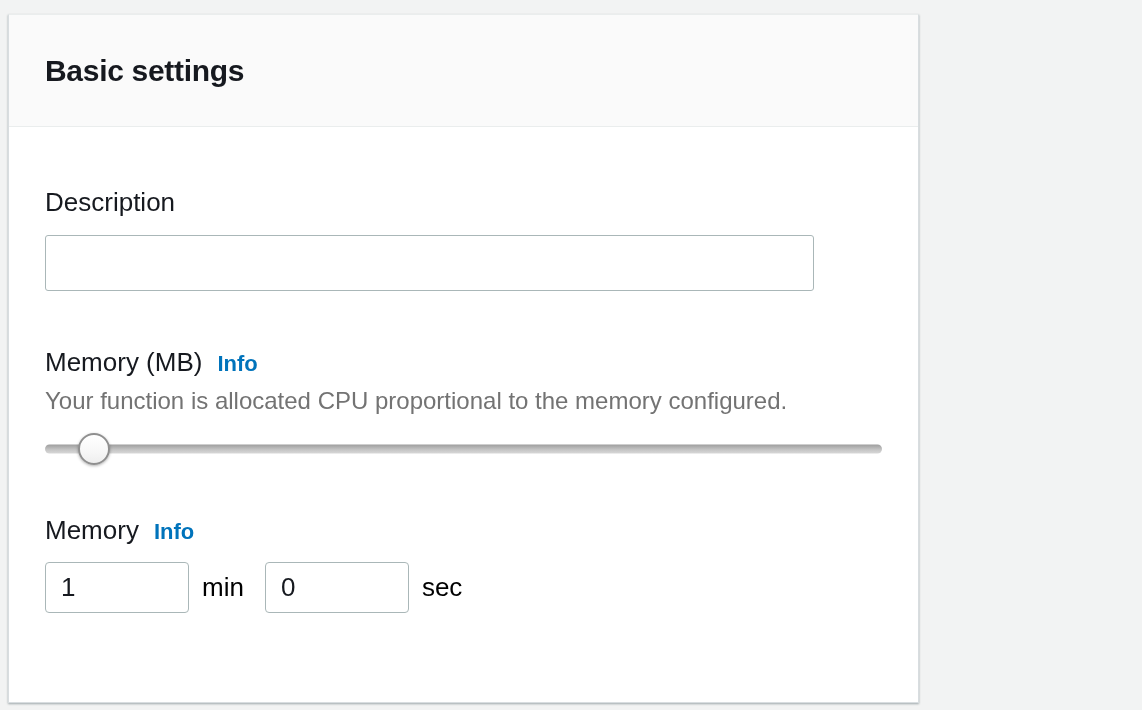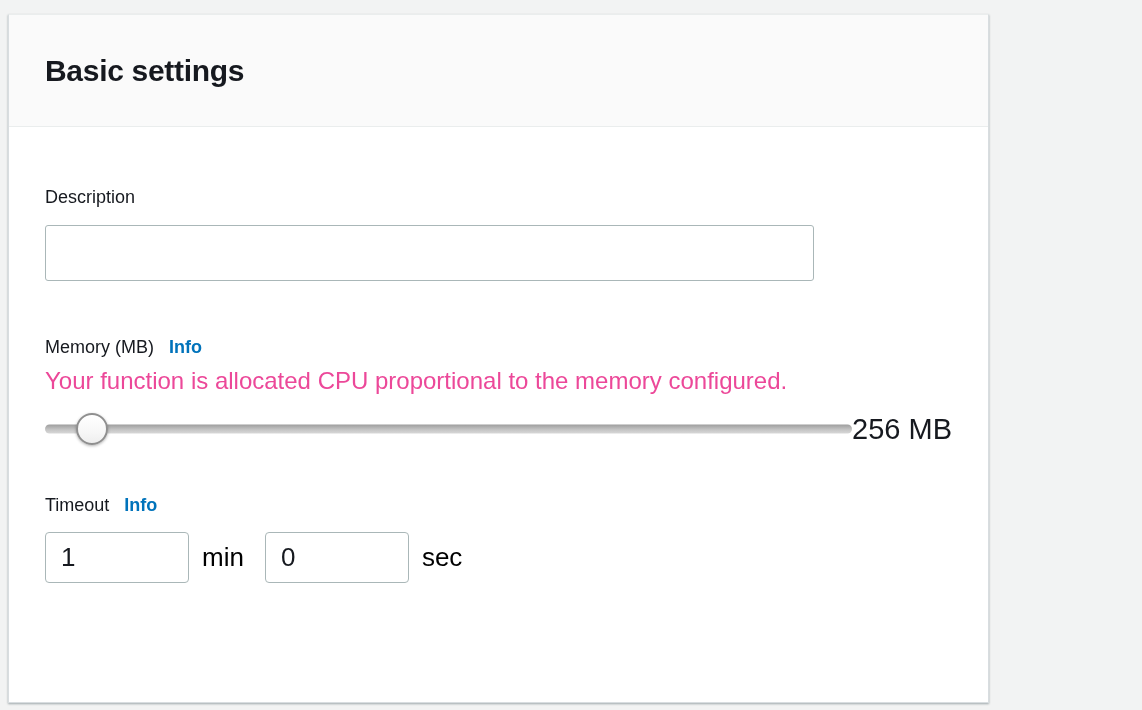--- a/index.html
+++ b/index.html
@@ -6,21 +6,21 @@
   html, body {
     width: 1142px; height: 710px;
     background: #f2f3f3;
     font-family: "Liberation Sans", sans-serif;
     color: #16191f;
     overflow: hidden;
   }
   .panel {
     position: absolute;
     left: 8px; top: 14px;
-    width: 981px; height: 689px;
+    width: 911px; height: 689px;
     background: #ffffff;
     border: 1px solid #d8dde0;
     border-top-color: #eaeded;
     box-shadow: 0 1px 2px 0 rgba(0, 28, 36, 0.35);
   }
   .panel-header {
     height: 112px;
     background: #fafafa;
     border-bottom: 1px solid #eaeded;
     display: flex;
@@ -34,25 +34,25 @@
     letter-spacing: -0.3px;
   }
   .panel-body {
     padding: 0 36px;
   }
   .field-label-row {
     display: flex;
     align-items: baseline;
   }
   .field-label {
-    font-size: 18px;
+    font-size: 26px;
     color: #16191f;
   }
   .info-link {
-    font-size: 18px;
+    font-size: 22px;
     font-weight: bold;
     color: #0073bb;
     margin-left: 15px;
     text-decoration: none;
     cursor: pointer;
   }
   .section-description { margin-top: 60px; }
   .description-input {
     display: block;
     margin-top: 17px;
@@ -64,21 +64,21 @@
     font-size: 26px;
     font-family: "Liberation Sans", sans-serif;
     color: #16191f;
     padding: 0 14px;
     outline: none;
   }
   .section-memory { margin-top: 56px; }
   .helper-text {
     margin-top: 9px;
     font-size: 24px;
-    color: #ec4899;
+    color: #737373;
   }
   .slider-row {
     margin-top: 17px;
     display: flex;
     align-items: center;
     justify-content: space-between;
     height: 34px;
   }
   .slider-container {
     position: relative;
@@ -158,27 +158,26 @@
       <div class="field-label-row">
         <label class="field-label">Memory (MB)</label>
         <a class="info-link">Info</a>
       </div>
       <div class="helper-text">Your function is allocated CPU proportional to the memory configured.</div>
       <div class="slider-row">
         <div class="slider-container">
           <div class="slider-track"></div>
           <div class="slider-thumb" style="left: 5.8%;"></div>
         </div>
-        <div class="memory-value">256 MB</div>
       </div>
     </div>
 
     <div class="section-timeout">
       <div class="field-label-row">
-        <label class="field-label">Timeout</label>
+        <label class="field-label">Memory</label>
         <a class="info-link">Info</a>
       </div>
       <div class="timeout-row">
         <input type="text" class="timeout-input" value="1" style="">
         <span class="unit-label min">min</span>
         <input type="text" class="timeout-input" value="0" style="">
         <span class="unit-label">sec</span>
       </div>
     </div>
 

